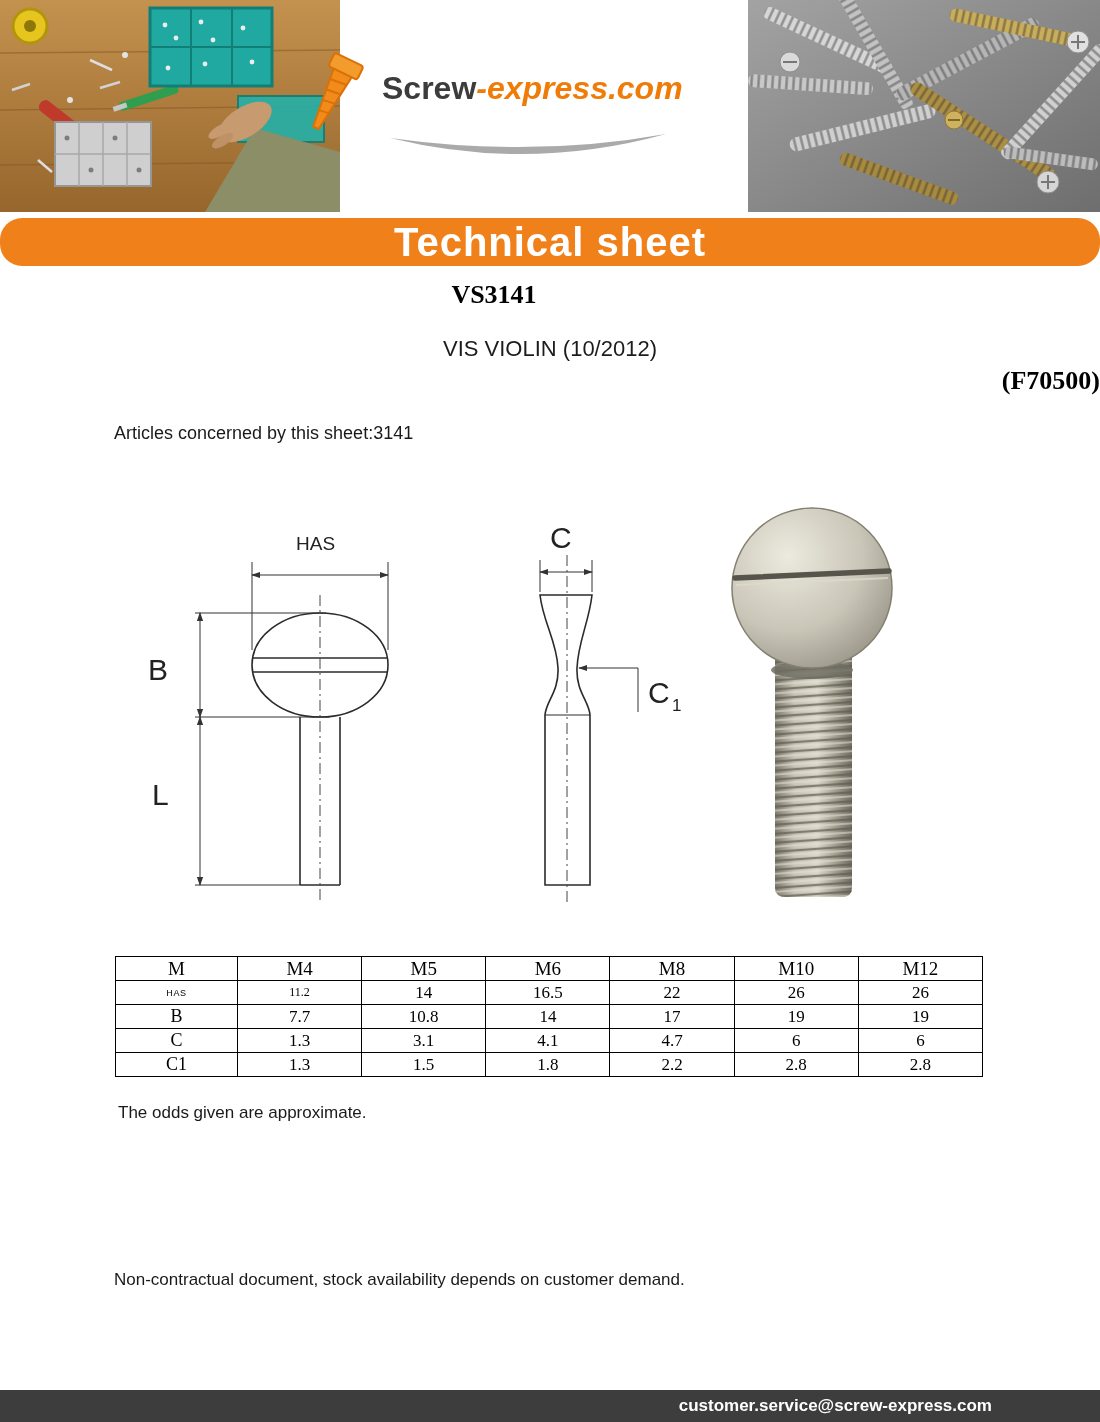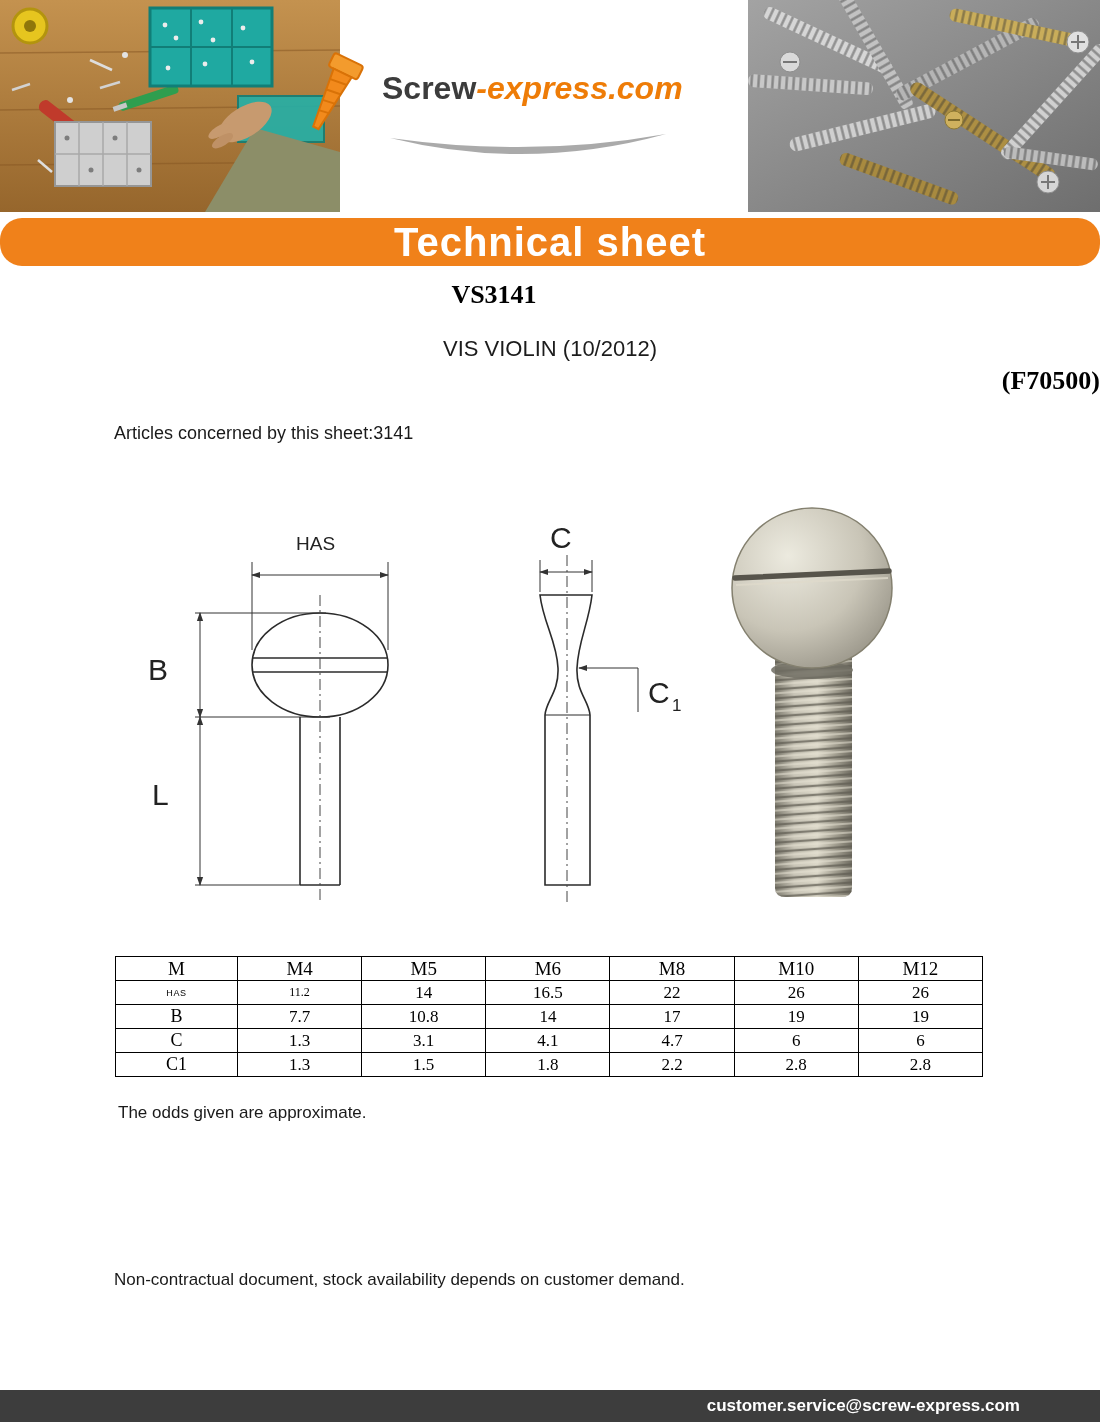--- a/index.html
+++ b/index.html
@@ -39,21 +39,21 @@
   .spec-table tr.hdr td{font-size:19px;}
   .spec-table td.rowlabel{font-size:18px;}
   .spec-table tr.row-has td.rowlabel{font-size:9px;letter-spacing:.6px;font-family:"Liberation Sans",sans-serif;}
   .spec-table tr.row-has td:nth-child(2){font-size:12px;text-align:center;}
 
   .note-approx{left:118px;top:1103px;font:400 17px "Liberation Sans",sans-serif;color:#1a1a1a;text-align:right;}
   .note-disclaimer{left:114px;top:1270px;font:400 17px "Liberation Sans",sans-serif;color:#1a1a1a;text-align:right;}
 
   
   .footer{left:0;top:1390px;width:1100px;height:32px;background:#3d3d3d;}
-  .footer-email{display:block;line-height:32px;text-align:right;padding-right:80px;color:#ffffff;
+  .footer-email{display:block;line-height:32px;text-align:right;padding-right:108px;color:#ffffff;
                 font-weight:bold;font-size:17px;font-family:"Liberation Sans",sans-serif;text-decoration:none;}
 </style>
 </head>
 <body>
 
 <div class="page">
 
   <svg class="abs photo-left" viewBox="0 0 340 212" width="340" height="212">
     <defs>
       <linearGradient id="wood" x1="0" y1="0" x2="0" y2="1">

